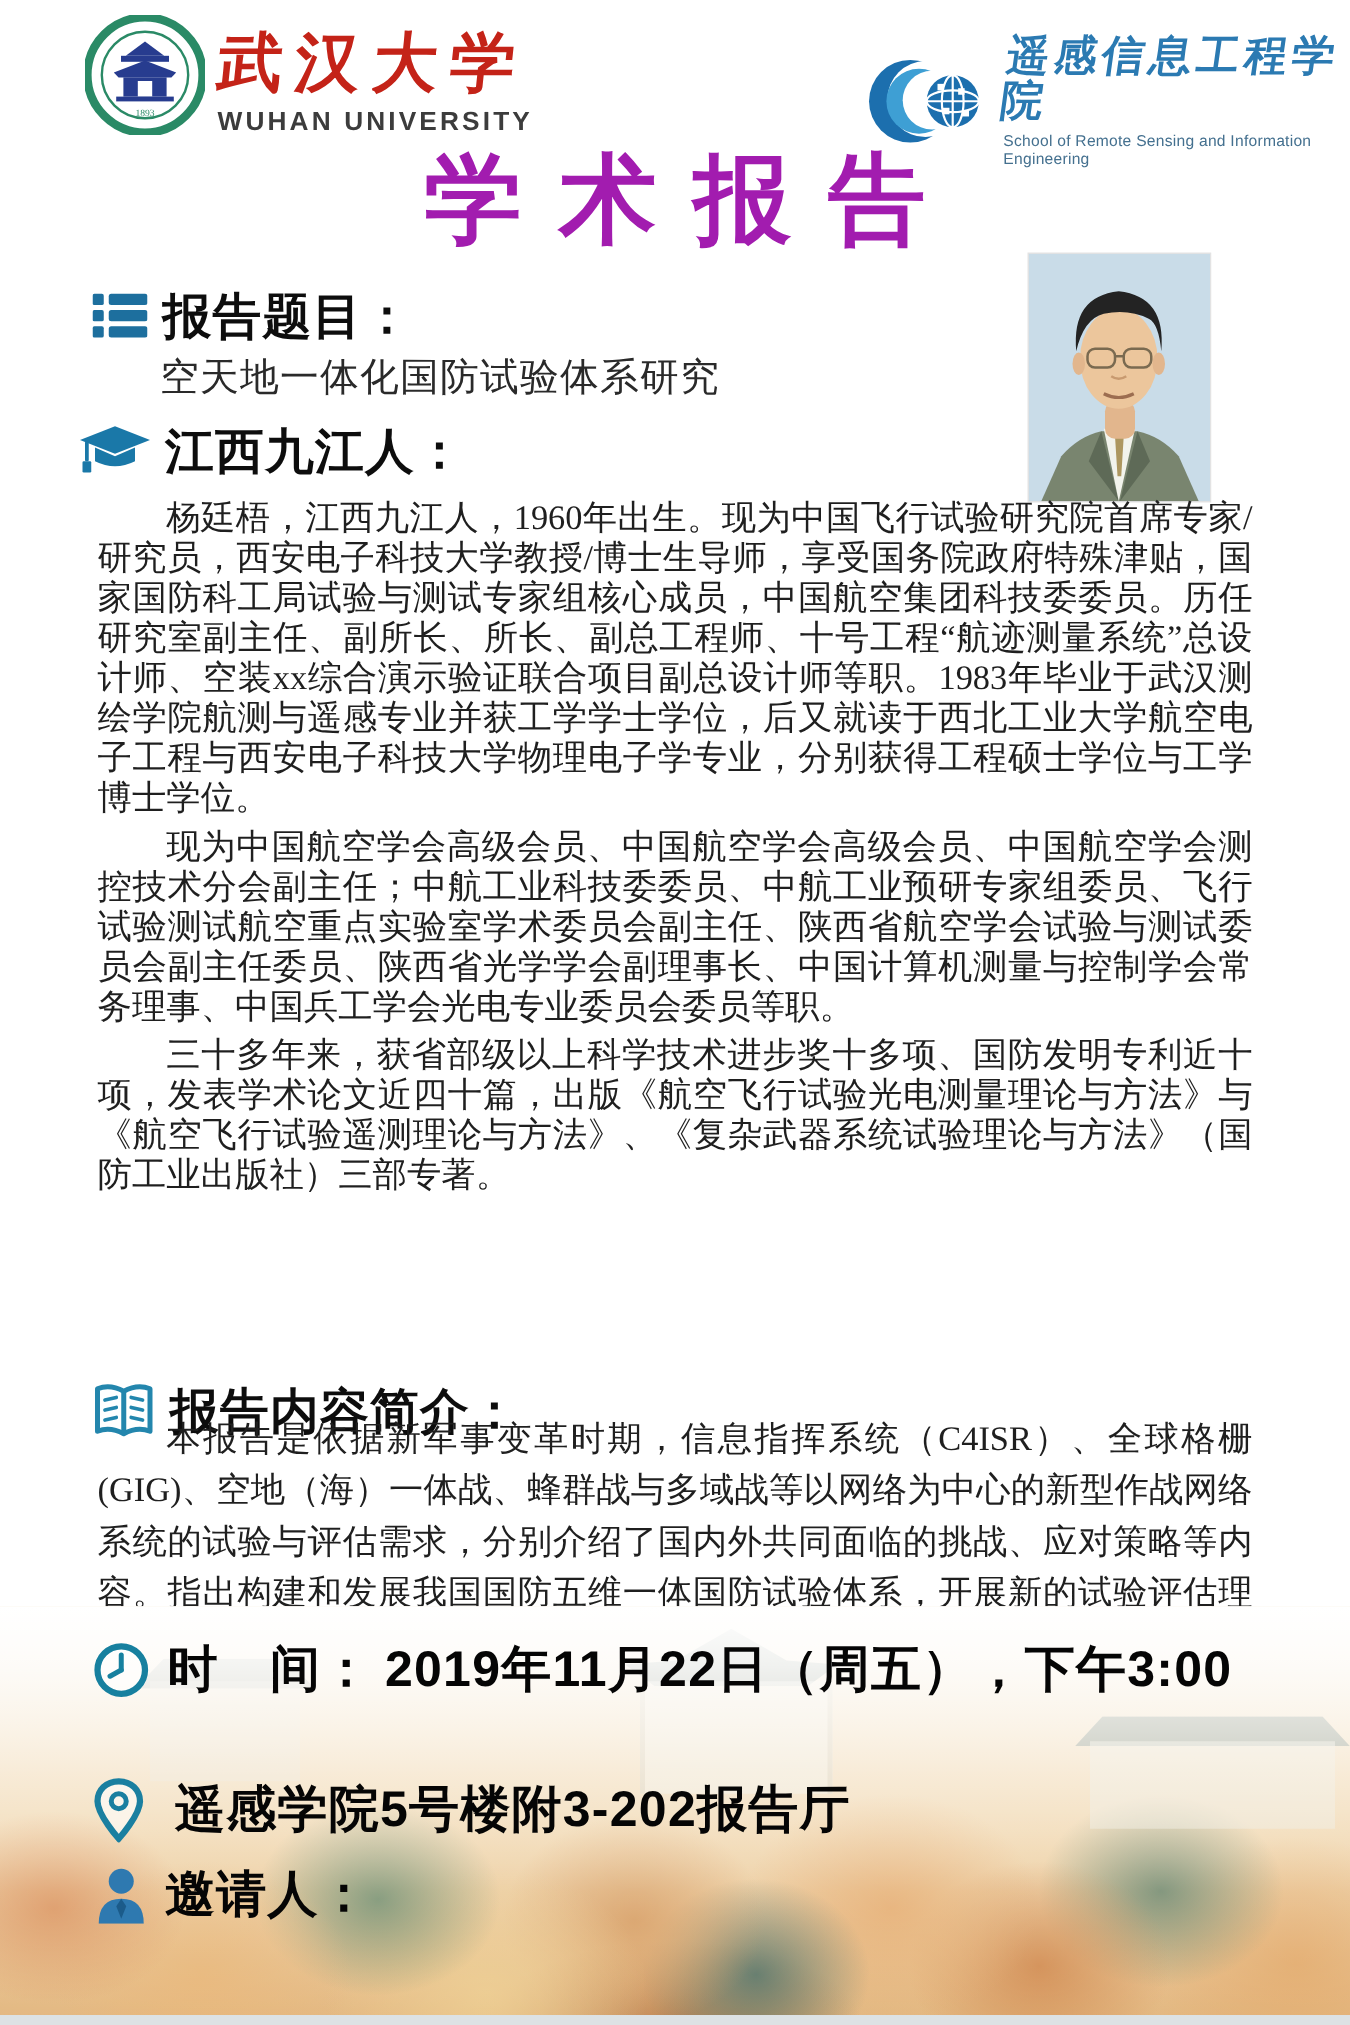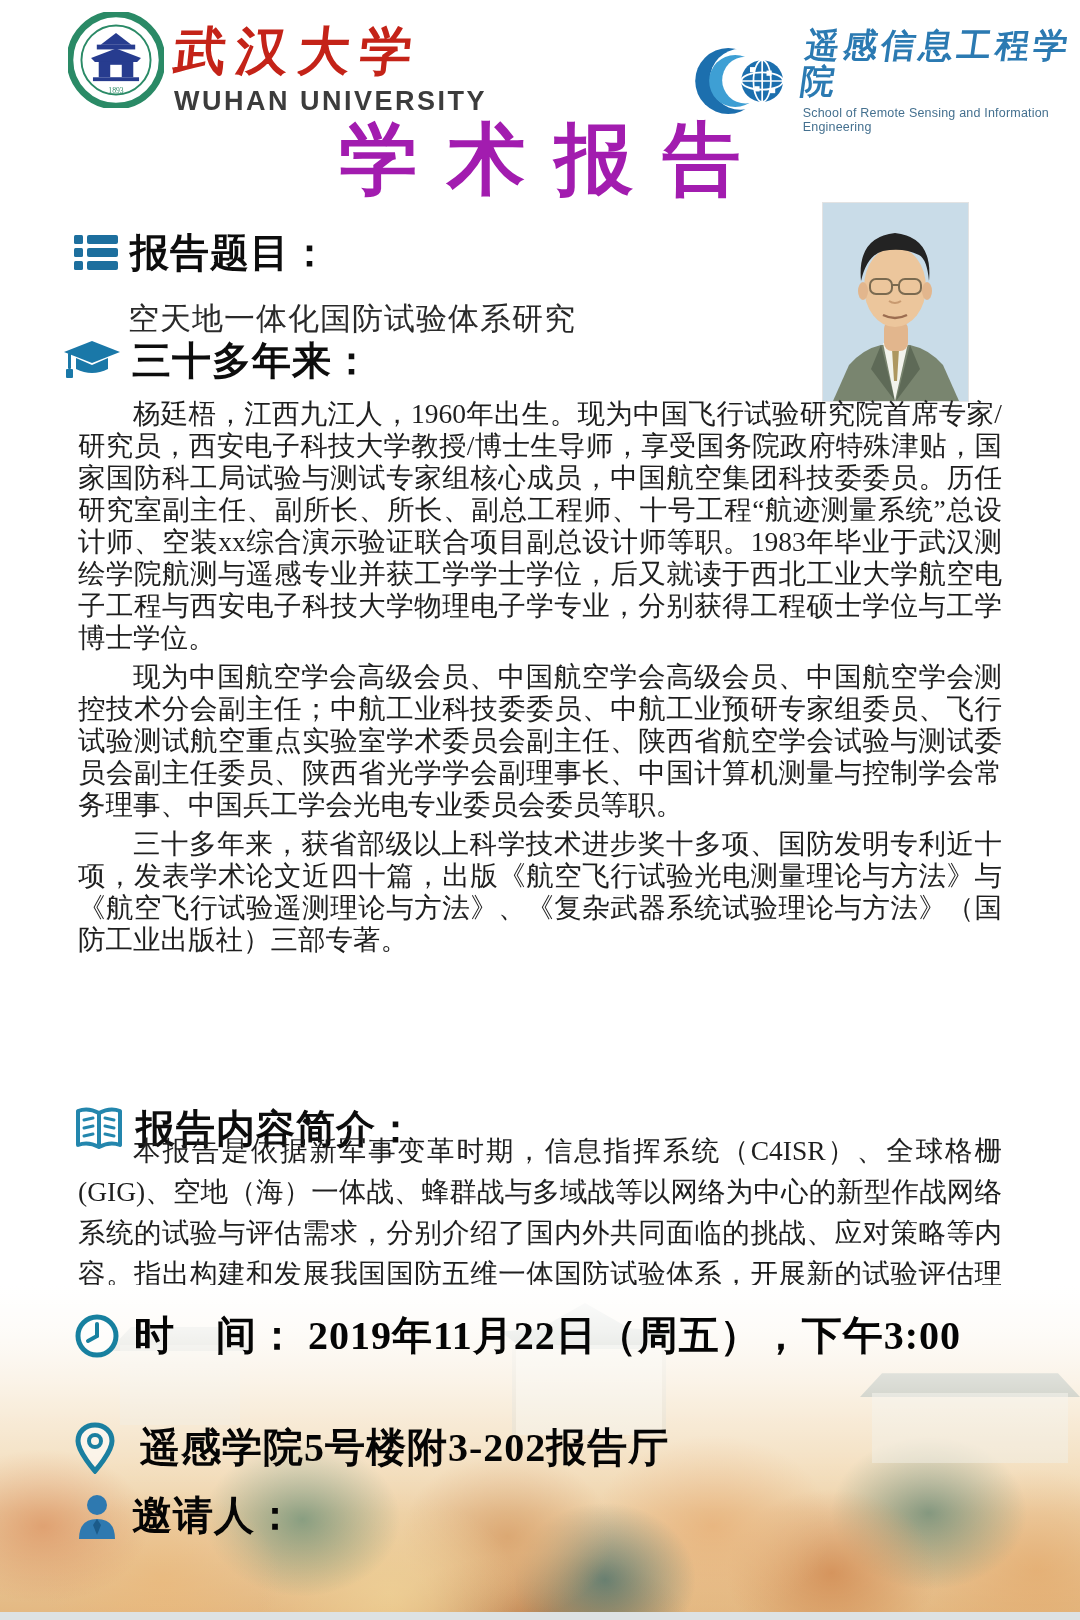--- a/index.html
+++ b/index.html
@@ -10,21 +10,21 @@
   }
   
   .logo-left{position:absolute;left:68px;top:12px;display:flex;align-items:flex-start;}
   .emblem{width:96px;height:96px;}
   .logo-left-text{margin-left:10px;padding-top:14px;}
   .logo-left-cn{
     font-family:"Liberation Serif",serif;font-weight:900;color:#c42318;
     font-size:52px;line-height:52px;letter-spacing:10px;transform:skewX(-6deg);
   }
   .logo-left-en{
-    font-weight:700;color:#3c3c3c;font-size:27px;letter-spacing:2.5px;margin-top:8px;
+    font-weight:700;color:#3c3c3c;font-size:21px;letter-spacing:2.5px;margin-top:8px;
   }
   .logo-right{position:absolute;left:690px;top:28px;display:flex;align-items:center;}
   .swoosh{width:125px;height:84px;}
   .logo-right-text{margin-left:4px;}
   .logo-right-cn{
     font-family:"Liberation Serif",serif;color:#2b7ab2;font-weight:700;
     font-size:34px;letter-spacing:4px;transform:skewX(-8deg);line-height:36px;
   }
   .logo-right-en{color:#44708f;font-size:12.5px;margin-top:6px;letter-spacing:0.2px;}
 
@@ -44,42 +44,42 @@
   .sec-header{position:absolute;display:flex;align-items:center;}
   .sec-header .sec-icon{flex:0 0 auto;}
   .sec-header .sec-label{
     font-weight:900;font-size:39px;color:#0d0d0d;margin-left:12px;letter-spacing:1px;
   }
   .hdr-topic{left:74px;top:226px;}
   .hdr-speaker{left:64px;top:334px;}
   .hdr-content{left:74px;top:1062px;margin-top:40px;}
 
   .topic-value{
-    position:absolute;left:128px;top:298px;
+    position:absolute;left:128px;top:281px;
     font-family:"Liberation Serif",serif;font-size:31px;color:#2a2a2a;letter-spacing:1px;
   }
 
   
   .bio{position:absolute;left:78px;top:398px;width:924px;}
   .bio p, .content-text p{
     margin:0 0 7px 0;
     font-family:"Liberation Serif",serif;font-size:27.5px;line-height:32px;
     color:#1f1f1f;text-align:justify;text-indent:2em;
   }
   .content-text{position:absolute;left:78px;top:1130px;width:924px;}
   .content-text p{line-height:41px;}
 
   
   .footer-row{position:absolute;display:flex;align-items:center;z-index:5;}
   .row-time{left:74px;top:1308px;}
   .row-venue{left:74px;top:1420px;}
   .row-inviter{left:76px;top:1488px;}
   .footer-icon{flex:0 0 auto;margin-right:14px;}
   .footer-label,.footer-value{
-    font-weight:900;font-size:40px;color:#050505;letter-spacing:1px;white-space:pre;font-family:Liberation Serif, serif;
+    font-weight:900;font-size:40px;color:#050505;letter-spacing:1px;white-space:pre;
   }
   .footer-value{margin-left:10px;}
 
   
   .campus-bg{position:absolute;left:0;bottom:0;width:1080px;height:335px;z-index:1;}
   .campus-base{
     position:absolute;inset:0;
     background:
       radial-gradient(ellipse 150px 110px at 4% 72%, #d4803f 0%, rgba(212,128,63,0) 70%),
       radial-gradient(ellipse 170px 130px at 15% 88%, #e3a85e 0%, rgba(227,168,94,0) 70%),
@@ -217,21 +217,21 @@
 
   <div class="sec-header hdr-speaker">
     <svg class="sec-icon" width="56" height="44" viewBox="0 0 56 44">
       <g fill="#1a78a8">
         <polygon points="28,2 56,13 28,24 0,13"></polygon>
         <path d="M12,19 L12,30 Q28,38 44,30 L44,19 L28,26 Z"></path>
         <rect x="4" y="14" width="3" height="16" rx="1"></rect>
         <rect x="2" y="30" width="7" height="9" rx="1"></rect>
       </g>
     </svg>
-    <span class="sec-label">三十多年来：</span>
+    <span class="sec-label">江西九江人：</span>
   </div>
   <div class="bio">
     <p>杨廷梧，江西九江人，1960年出生。现为中国飞行试验研究院首席专家/研究员，西安电子科技大学教授/博士生导师，享受国务院政府特殊津贴，国家国防科工局试验与测试专家组核心成员，中国航空集团科技委委员。历任研究室副主任、副所长、所长、副总工程师、十号工程“航迹测量系统”总设计师、空装xx综合演示验证联合项目副总设计师等职。1983年毕业于武汉测绘学院航测与遥感专业并获工学学士学位，后又就读于西北工业大学航空电子工程与西安电子科技大学物理电子学专业，分别获得工程硕士学位与工学博士学位。</p>
     <p>现为中国航空学会高级会员、中国航空学会高级会员、中国航空学会测控技术分会副主任；中航工业科技委委员、中航工业预研专家组委员、飞行试验测试航空重点实验室学术委员会副主任、陕西省航空学会试验与测试委员会副主任委员、陕西省光学学会副理事长、中国计算机测量与控制学会常务理事、中国兵工学会光电专业委员会委员等职。</p>
     <p>三十多年来，获省部级以上科学技术进步奖十多项、国防发明专利近十项，发表学术论文近四十篇，出版《航空飞行试验光电测量理论与方法》与《航空飞行试验遥测理论与方法》、《复杂武器系统试验理论与方法》（国防工业出版社）三部专著。</p>
   </div>
 
   <div class="sec-header hdr-content">
     <svg class="sec-icon" width="50" height="48" viewBox="0 0 50 48">
       <g fill="none" stroke="#2386ad" stroke-width="4" stroke-linejoin="round">

